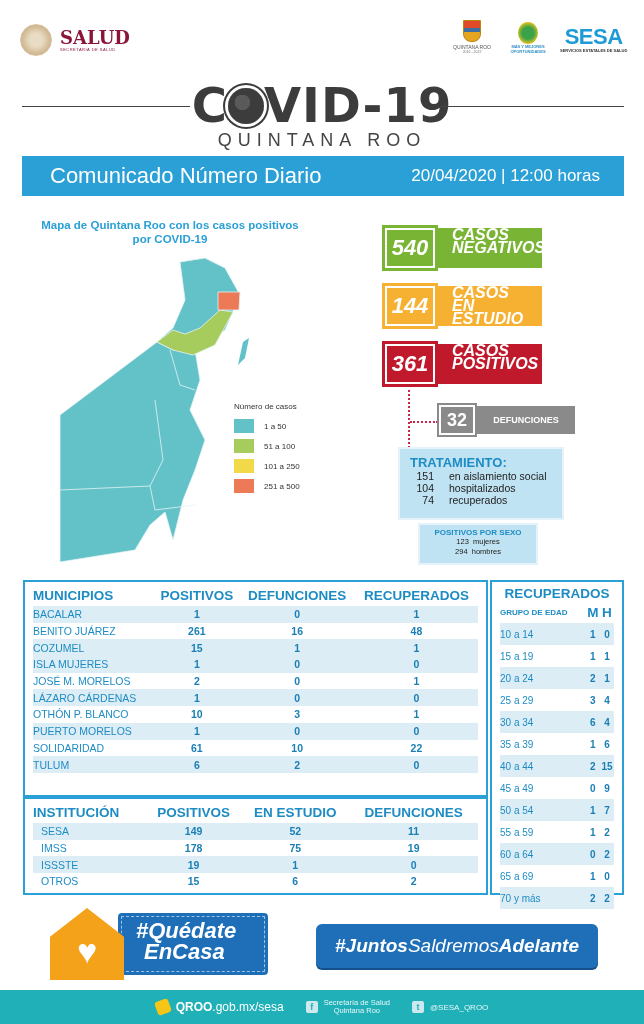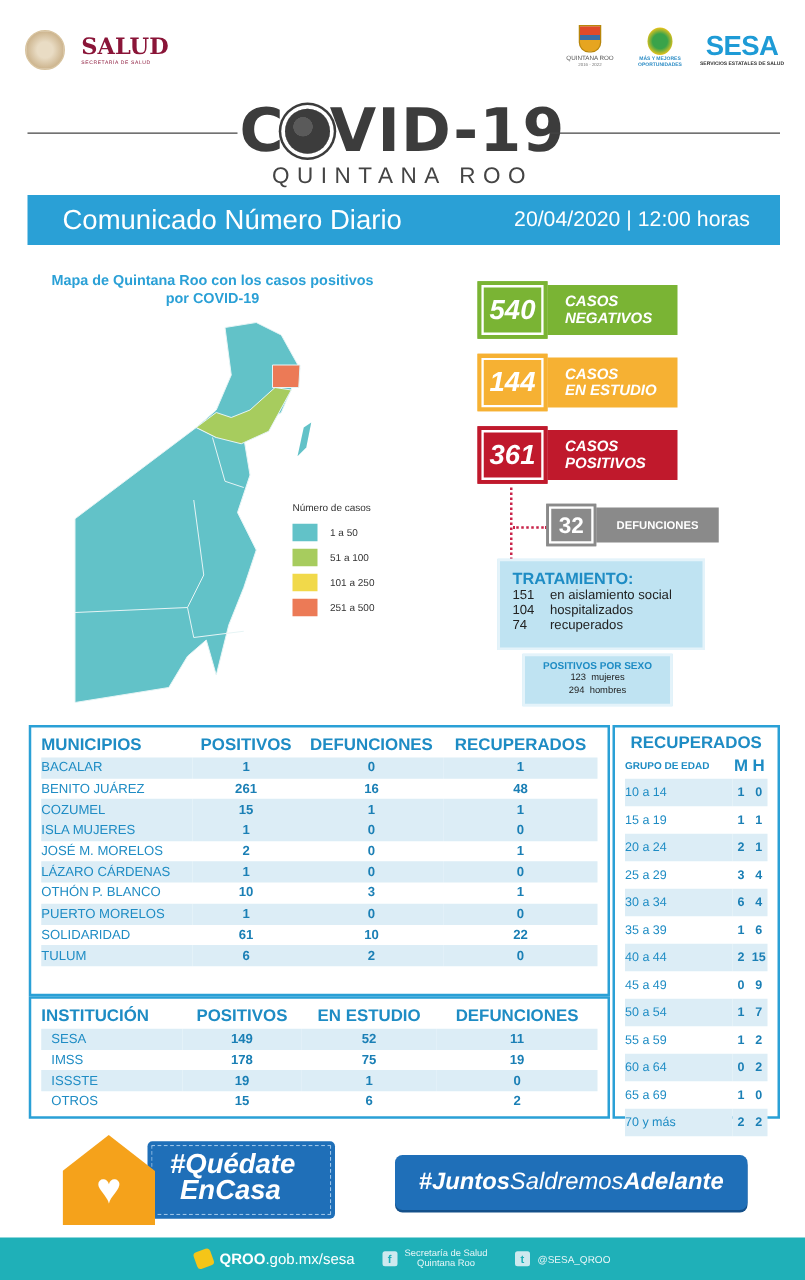--- a/index.html
+++ b/index.html
@@ -1,19 +1,19 @@
 <!DOCTYPE html>
 <html><head>
 <meta charset="utf-8">
 <style>
   * { box-sizing: border-box; margin: 0; padding: 0; }
   body { width: 644px; height: 1024px; background: #fff; font-family: "Liberation Sans", "DejaVu Sans", sans-serif; position: relative; overflow: hidden; color: #333; }
   .abs { position: absolute; }
   
-  .salud-logo { left: 20px; top: 24px; display: flex; align-items: center; gap: 13px; }
+  .salud-logo { left: 20px; top: 24px; display: flex; align-items: center; gap: 8px; }
   .salud-seal { width: 32px; height: 32px; border-radius: 50%; background: radial-gradient(circle, #e9dcc4 30%, #cdb58f 70%, #e8dcc8 100%); border: 1px solid #d8c4a0; }
   .salud-text { display: flex; flex-direction: column; }
   .salud-title { font-family: "DejaVu Serif", serif; font-weight: bold; color: #8a1538; font-size: 18px; line-height: 18px; }
   .salud-sub { font-size: 4px; color: #8a1538; letter-spacing: 0.5px; }
   .qroo-logo { left: 452px; top: 20px; width: 40px; text-align: center; }
   .qroo-shield { width: 18px; height: 22px; margin: 0 auto; background: linear-gradient(#e04a2a 0 35%, #3a6ea5 35% 55%, #e6a520 55% 100%); border-radius: 0 0 8px 8px; border: 1px solid #b8860b; }
   .qroo-name { font-size: 5px; color: #555; margin-top: 2px; }
   .qroo-years { font-size: 3.5px; color: #777; }
   .mmo-logo { left: 508px; top: 22px; width: 40px; text-align: center; }
   .mmo-tree { width: 20px; height: 22px; margin: 0 auto; border-radius: 50%; background: radial-gradient(circle, #3aa34a 40%, #f0c419 75%); }
@@ -34,30 +34,30 @@
   
   .map-title { left: 40px; top: 218px; width: 260px; text-align: center; color: #2aa0d6; font-weight: bold; font-size: 11.5px; line-height: 14px; }
   .map-svg { left: 55px; top: 250px; }
   .legend { left: 234px; top: 402px; font-size: 8px; color: #333; }
   .legend-title { margin-bottom: 8px; }
   .legend-row { display: flex; align-items: center; gap: 10px; margin-bottom: 6px; }
   .swatch { width: 20px; height: 14px; }
   
   .stat { left: 382px; display: flex; align-items: center; font-style: italic; }
   .stat-num { width: 56px; height: 46px; border: 3px solid; display: flex; align-items: center; justify-content: center; font-weight: 900; font-size: 22px; color: #fff; box-shadow: inset 0 0 0 2px #fff; }
-  .stat-label { height: 40px; width: 104px; color: #fff; font-weight: bold; font-size: 12px; line-height: 13px; display: flex; flex-direction: column; justify-content: center; padding-left: 14px; }
+  .stat-label { height: 40px; width: 104px; color: #fff; font-weight: bold; font-size: 16px; line-height: 13px; display: flex; flex-direction: column; padding-left: 14px; }
   .dotline-v { left: 408px; top: 390px; height: 70px; border-left: 2px dotted #c9244a; }
   .dotline-h { left: 410px; top: 421px; width: 28px; border-top: 2px dotted #c9244a; }
   .def-box { left: 437px; top: 403px; display: flex; align-items: center; }
   .def-num { width: 40px; height: 34px; background: #8a8a8a; color: #fff; font-weight: 900; font-size: 18px; display: flex; align-items: center; justify-content: center; border: 2px solid #8a8a8a; box-shadow: inset 0 0 0 2px #fff; }
   .def-label { width: 98px; height: 28px; background: #8a8a8a; color: #fff; font-weight: bold; font-size: 9px; display: flex; align-items: center; justify-content: center; }
   .trat-box { left: 398px; top: 447px; width: 166px; height: 73px; background: #bfe3f2; border: 2px solid #e4f3fa; padding: 6px 10px; }
   .trat-title { color: #1e8cc4; font-weight: 900; font-size: 13px; }
   .trat-row { font-size: 10.5px; color: #222; line-height: 12px; }
-  .trat-row .n { display: inline-block; width: 24px; margin-right: 6px; }
+  .trat-row .n { display: inline-block; width: 24px; text-align: right; margin-right: 15px; }
   .sexo-box { left: 418px; top: 523px; width: 120px; height: 42px; background: #bfe3f2; border: 2px solid #e4f3fa; text-align: center; padding-top: 3px; }
   .sexo-title { color: #1e8cc4; font-weight: 900; font-size: 8px; }
   .sexo-row { font-size: 7.5px; color: #222; line-height: 10px; }
   
   .tbl-frame { border: 2px solid #2aa0d6; }
   .muni { left: 23px; top: 580px; width: 465px; height: 217px; padding: 4px 8px; }
   .inst { left: 23px; top: 797px; width: 465px; height: 98px; padding: 4px 8px; }
   .edad { left: 490px; top: 580px; width: 134px; height: 315px; padding: 4px 8px; }
   table { width: 100%; border-collapse: collapse; }
   th { color: #1e8cc4; font-weight: 900; font-size: 13.5px; text-align: center; padding: 2px 0 3px; margin-left: 43px; }

